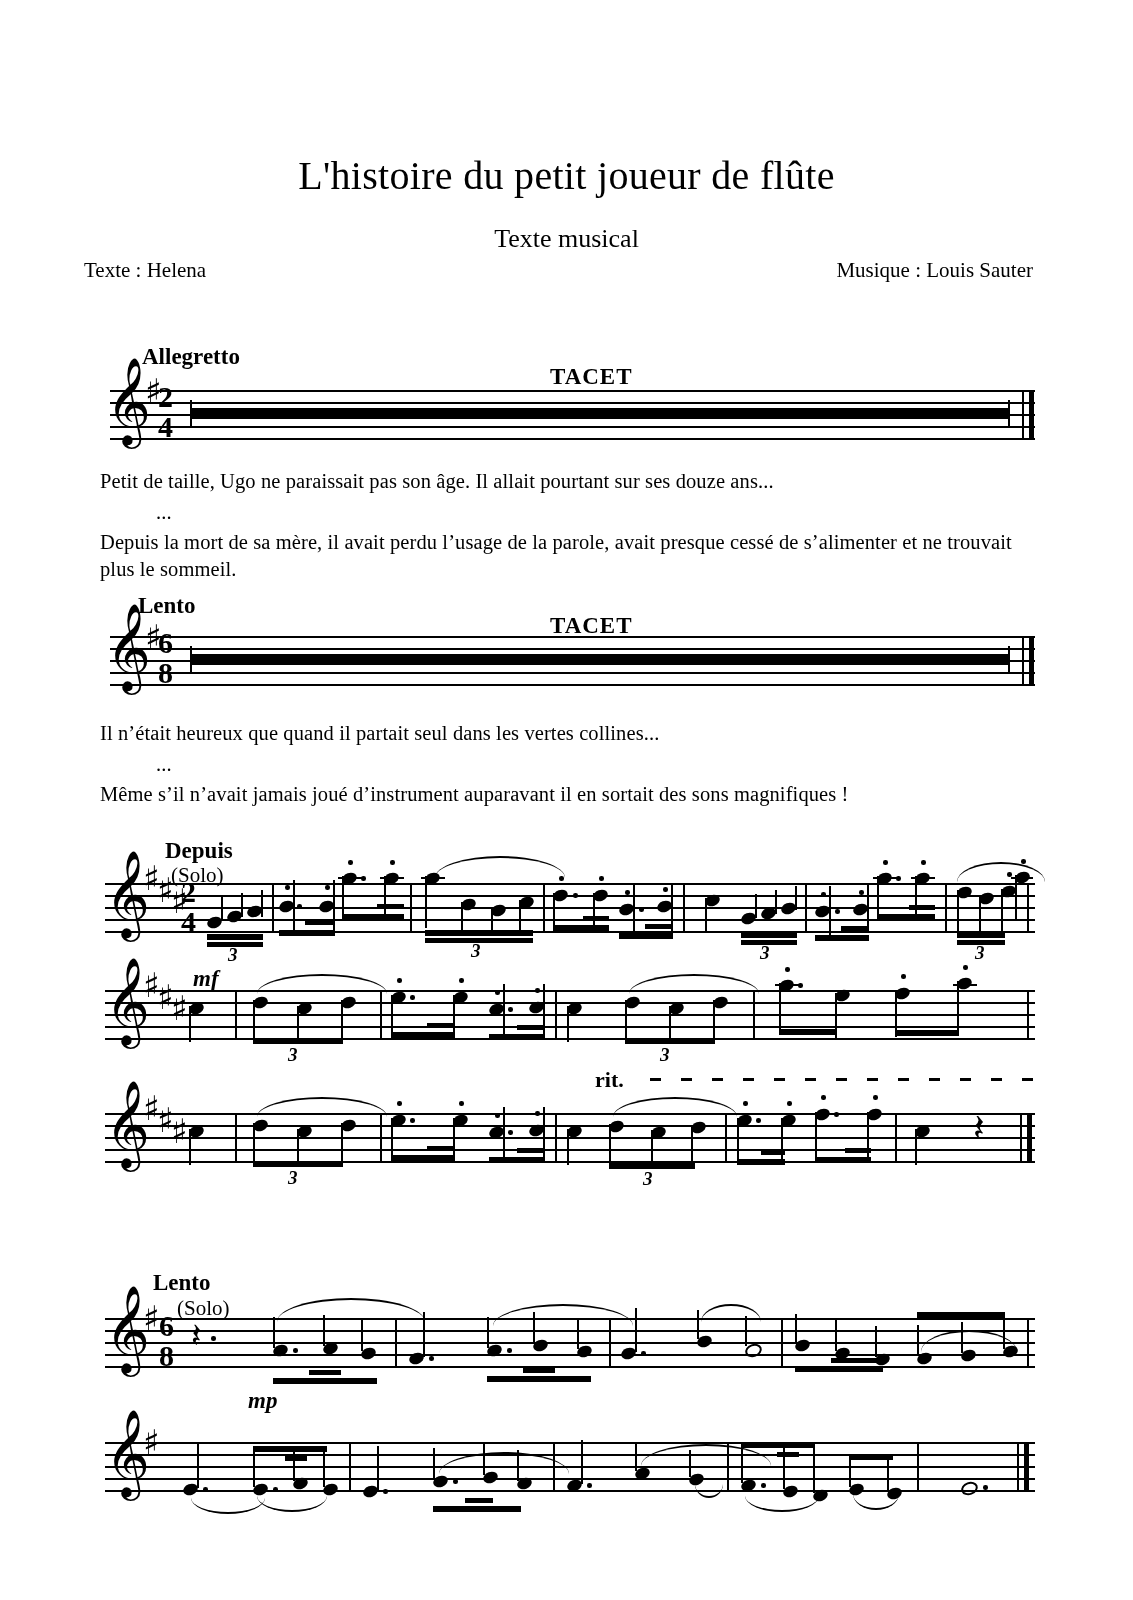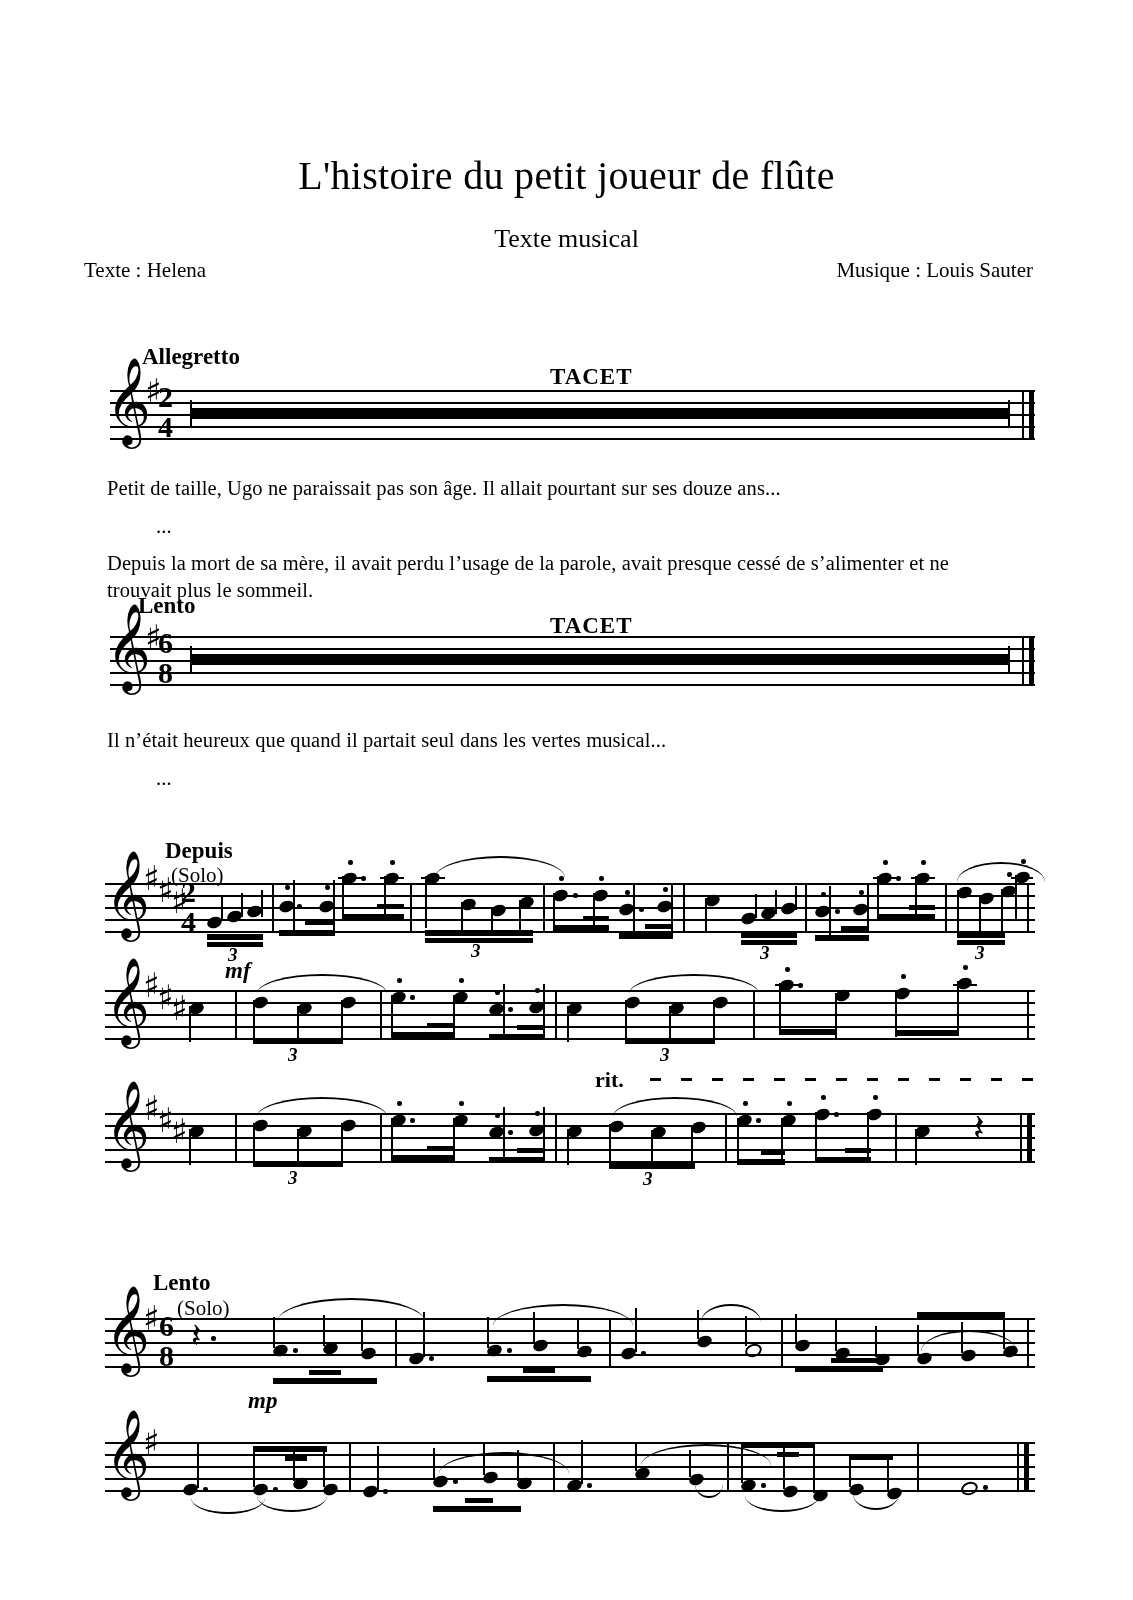--- a/index.html
+++ b/index.html
@@ -67,21 +67,21 @@
     font-size: 20.5px;
     line-height: 27px;
     letter-spacing: .1px;
   }
   .narration .ellipsis-indent {
     display: block;
     padding-left: 60px;
     font-size: 20.5px;
     line-height: 26px;
   }
-  .narration p { margin: 11px; }
+  .narration p { margin: 4px; }
 
   
   .license {
     position: absolute;
     left: 0;
     top: 1524px;
     width: 1133px;
     text-align: center;
     font-size: 20px;
   }
@@ -339,22 +339,23 @@
 
     <div class="mm-rest" style="left:80px; top:58px; width:820px;"></div>
     <div class="mm-rest-cap" style="left:80px; top:50px; height:28px;"></div>
     <div class="mm-rest-cap" style="left:898px; top:50px; height:28px;"></div>
 
     <div class="final-barline-thin" style="left:912px; top:40px; height:50px;"></div>
     <div class="final-barline-thick" style="left:919px; top:40px; height:50px;"></div>
   </div>
 
   <div class="narration" style="left:96px; top:716px; width:930px;">
-    <p>Il n’était heureux que quand il partait seul dans les vertes musical...</p>
+    <p>Il n’était heureux que quand il partait seul dans les vertes collines...</p>
     <span class="ellipsis-indent">...</span>
+    <p>Même s’il n’avait jamais joué d’instrument auparavant il en sortait des sons magnifiques !</p>
   </div>
 
   <div class="system" style="left:105px; top:838px; width:930px; height:120px;">
 
     <div class="tempo" style="left:60px; top:0px;">Depuis</div>
     <div class="solo-mark" style="left:66px; top:25px;">(Solo)</div>
 
     <div class="staff">
       <div class="staff-line" style="top:45px; width:930px;"></div>
       <div class="staff-line" style="top:57px; width:930px;"></div>
@@ -372,21 +373,21 @@
 
     <div class="notehead" style="left:102px; top:79px;"></div>
     <div class="stem" style="left:116px; top:58px; height:24px;"></div>
     <div class="notehead" style="left:122px; top:73px;"></div>
     <div class="stem" style="left:136px; top:55px; height:24px;"></div>
     <div class="notehead" style="left:142px; top:68px;"></div>
     <div class="stem" style="left:156px; top:52px; height:27px;"></div>
     <div class="beam" style="left:102px; top:96px; width:56px;"></div>
     <div class="beam thin" style="left:102px; top:104px; width:56px;"></div>
     <div class="tuplet" style="left:123px; top:106px;">3</div>
-    <div class="dynamic" style="left:88px; top:120px;margin-left:32px;">mf</div>
+    <div class="dynamic" style="left:88px; top:128px;">mf</div>
 
     <div class="barline" style="left:167px; top:45px; height:50px;"></div>
 
     <div class="notehead" style="left:174px; top:63px;"></div>
     <div class="staccato" style="left:180px; top:47px;"></div>
     <div class="aug-dot" style="left:192px; top:66px;"></div>
     <div class="stem" style="left:188px; top:42px; height:50px;"></div>
     <div class="notehead" style="left:214px; top:63px;"></div>
     <div class="staccato" style="left:220px; top:47px;"></div>
     <div class="stem" style="left:228px; top:42px; height:50px;"></div>

